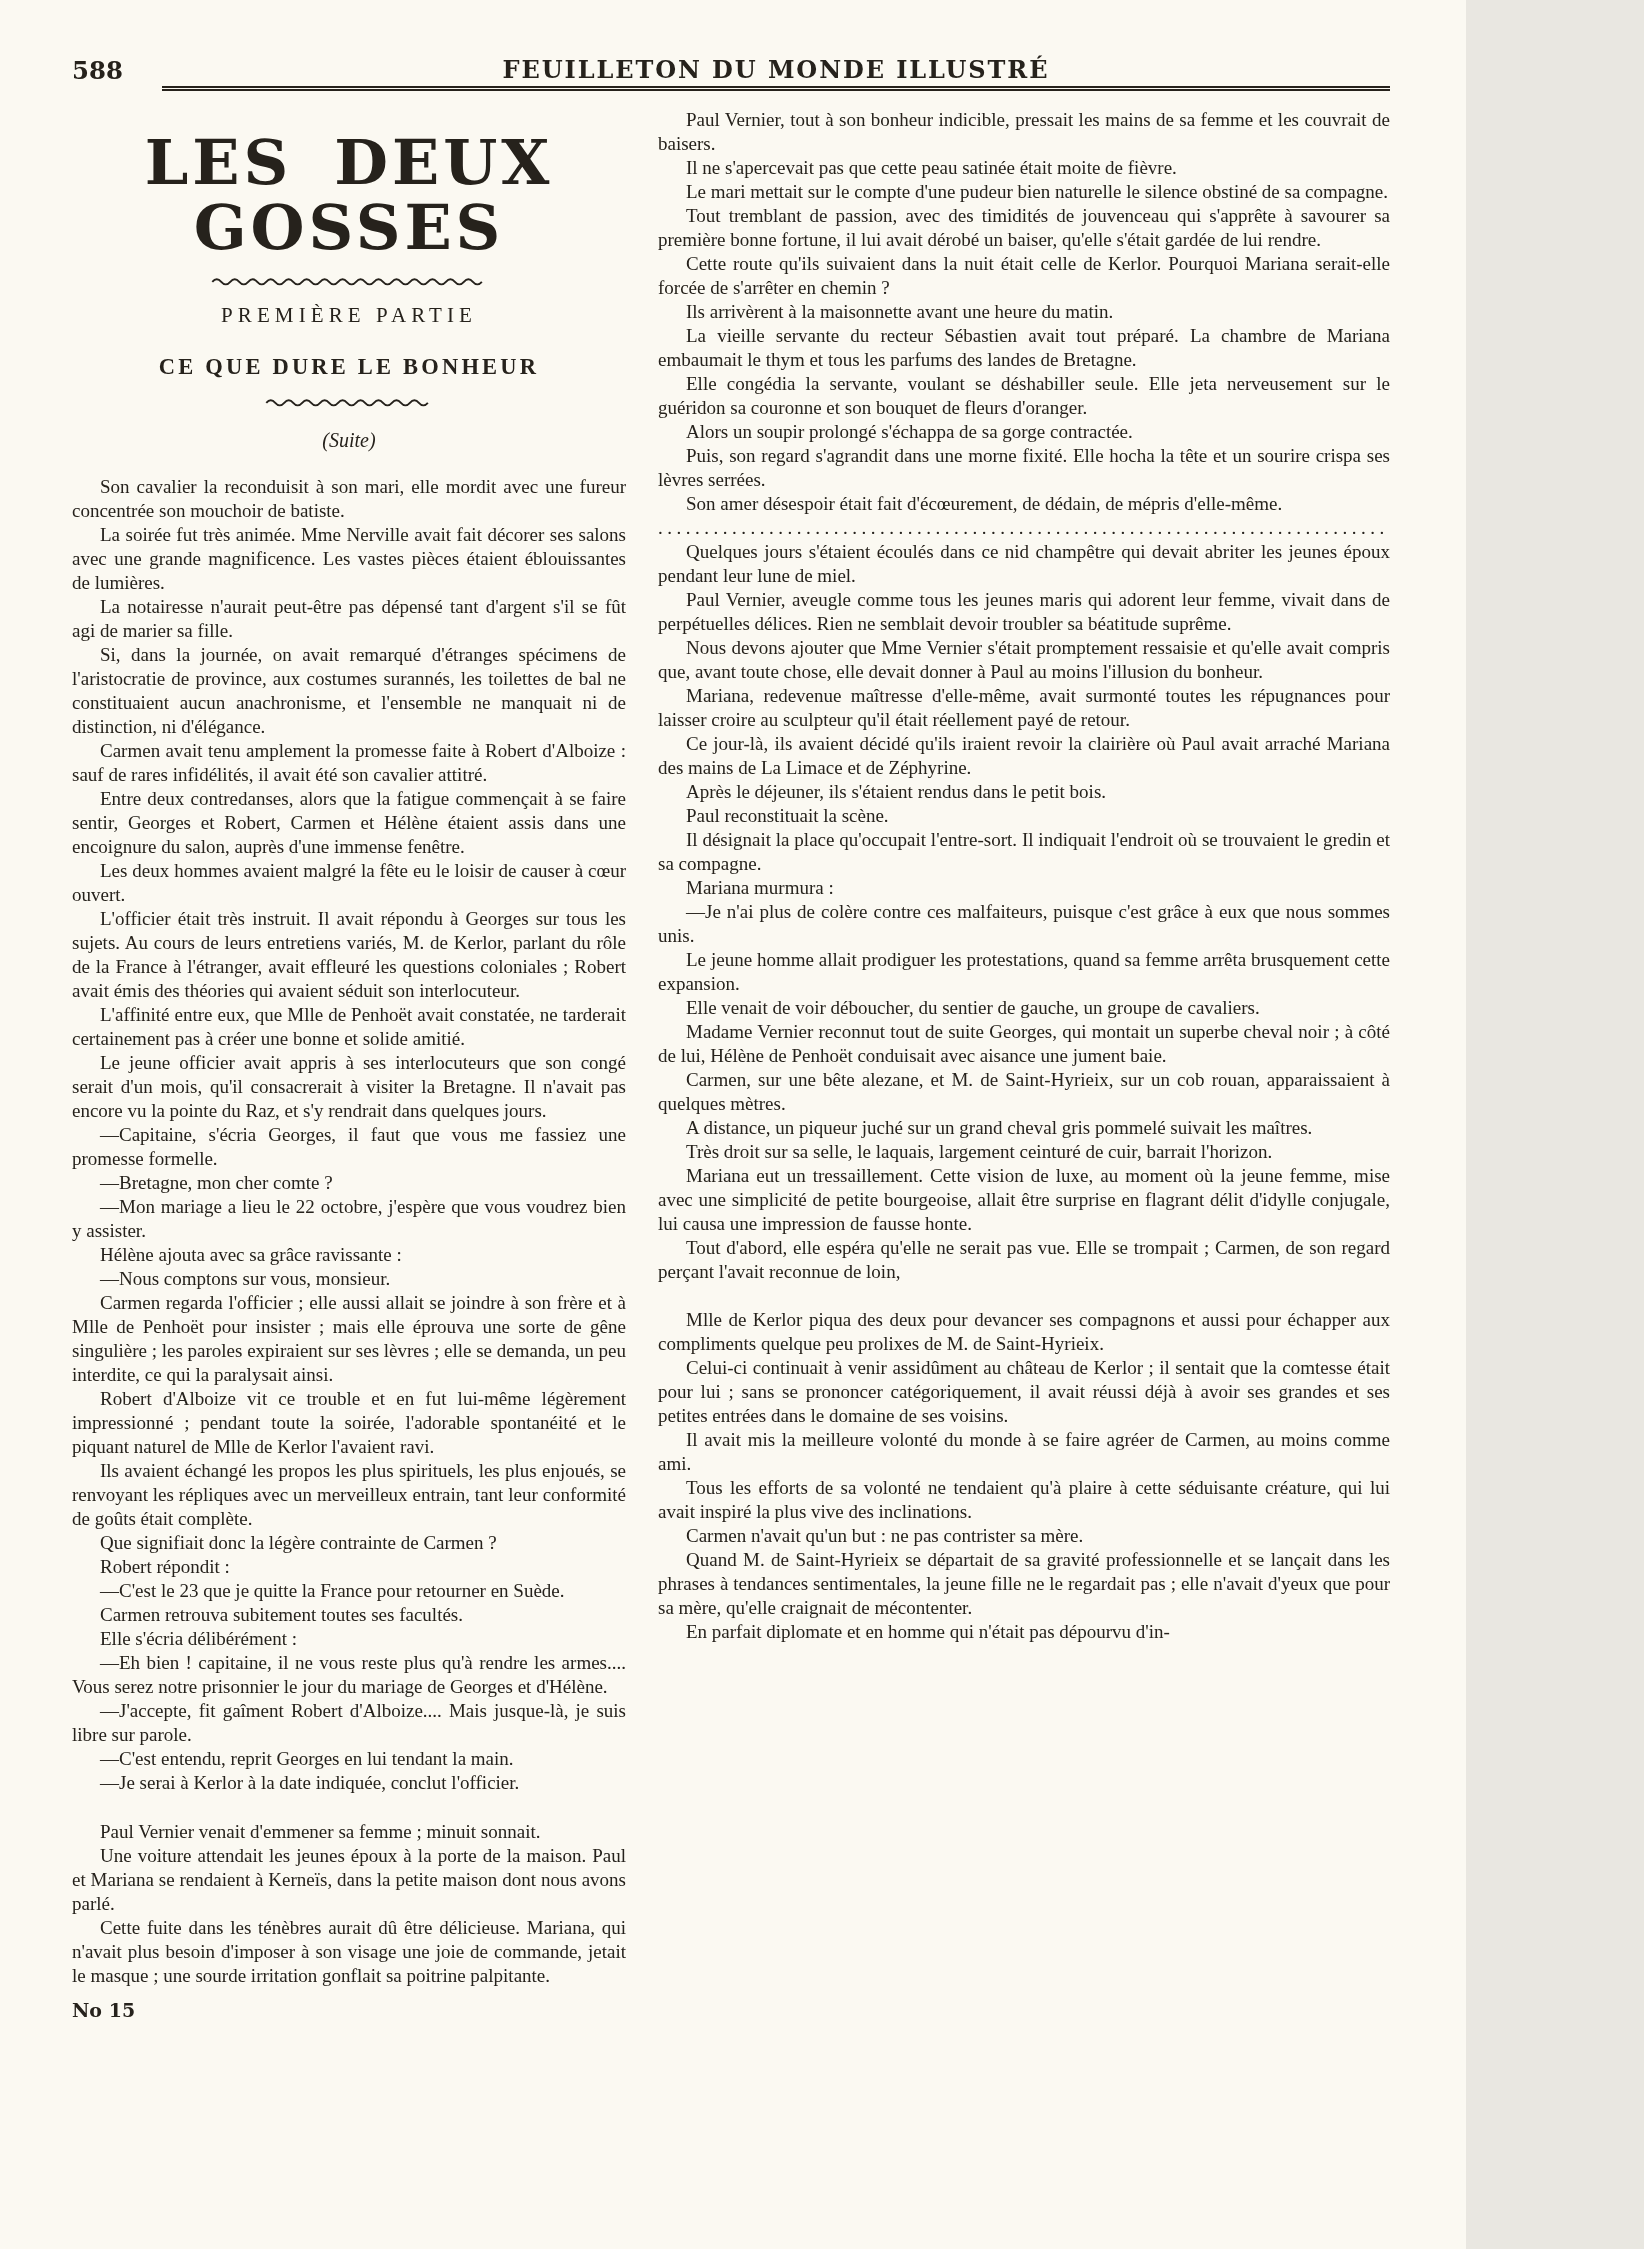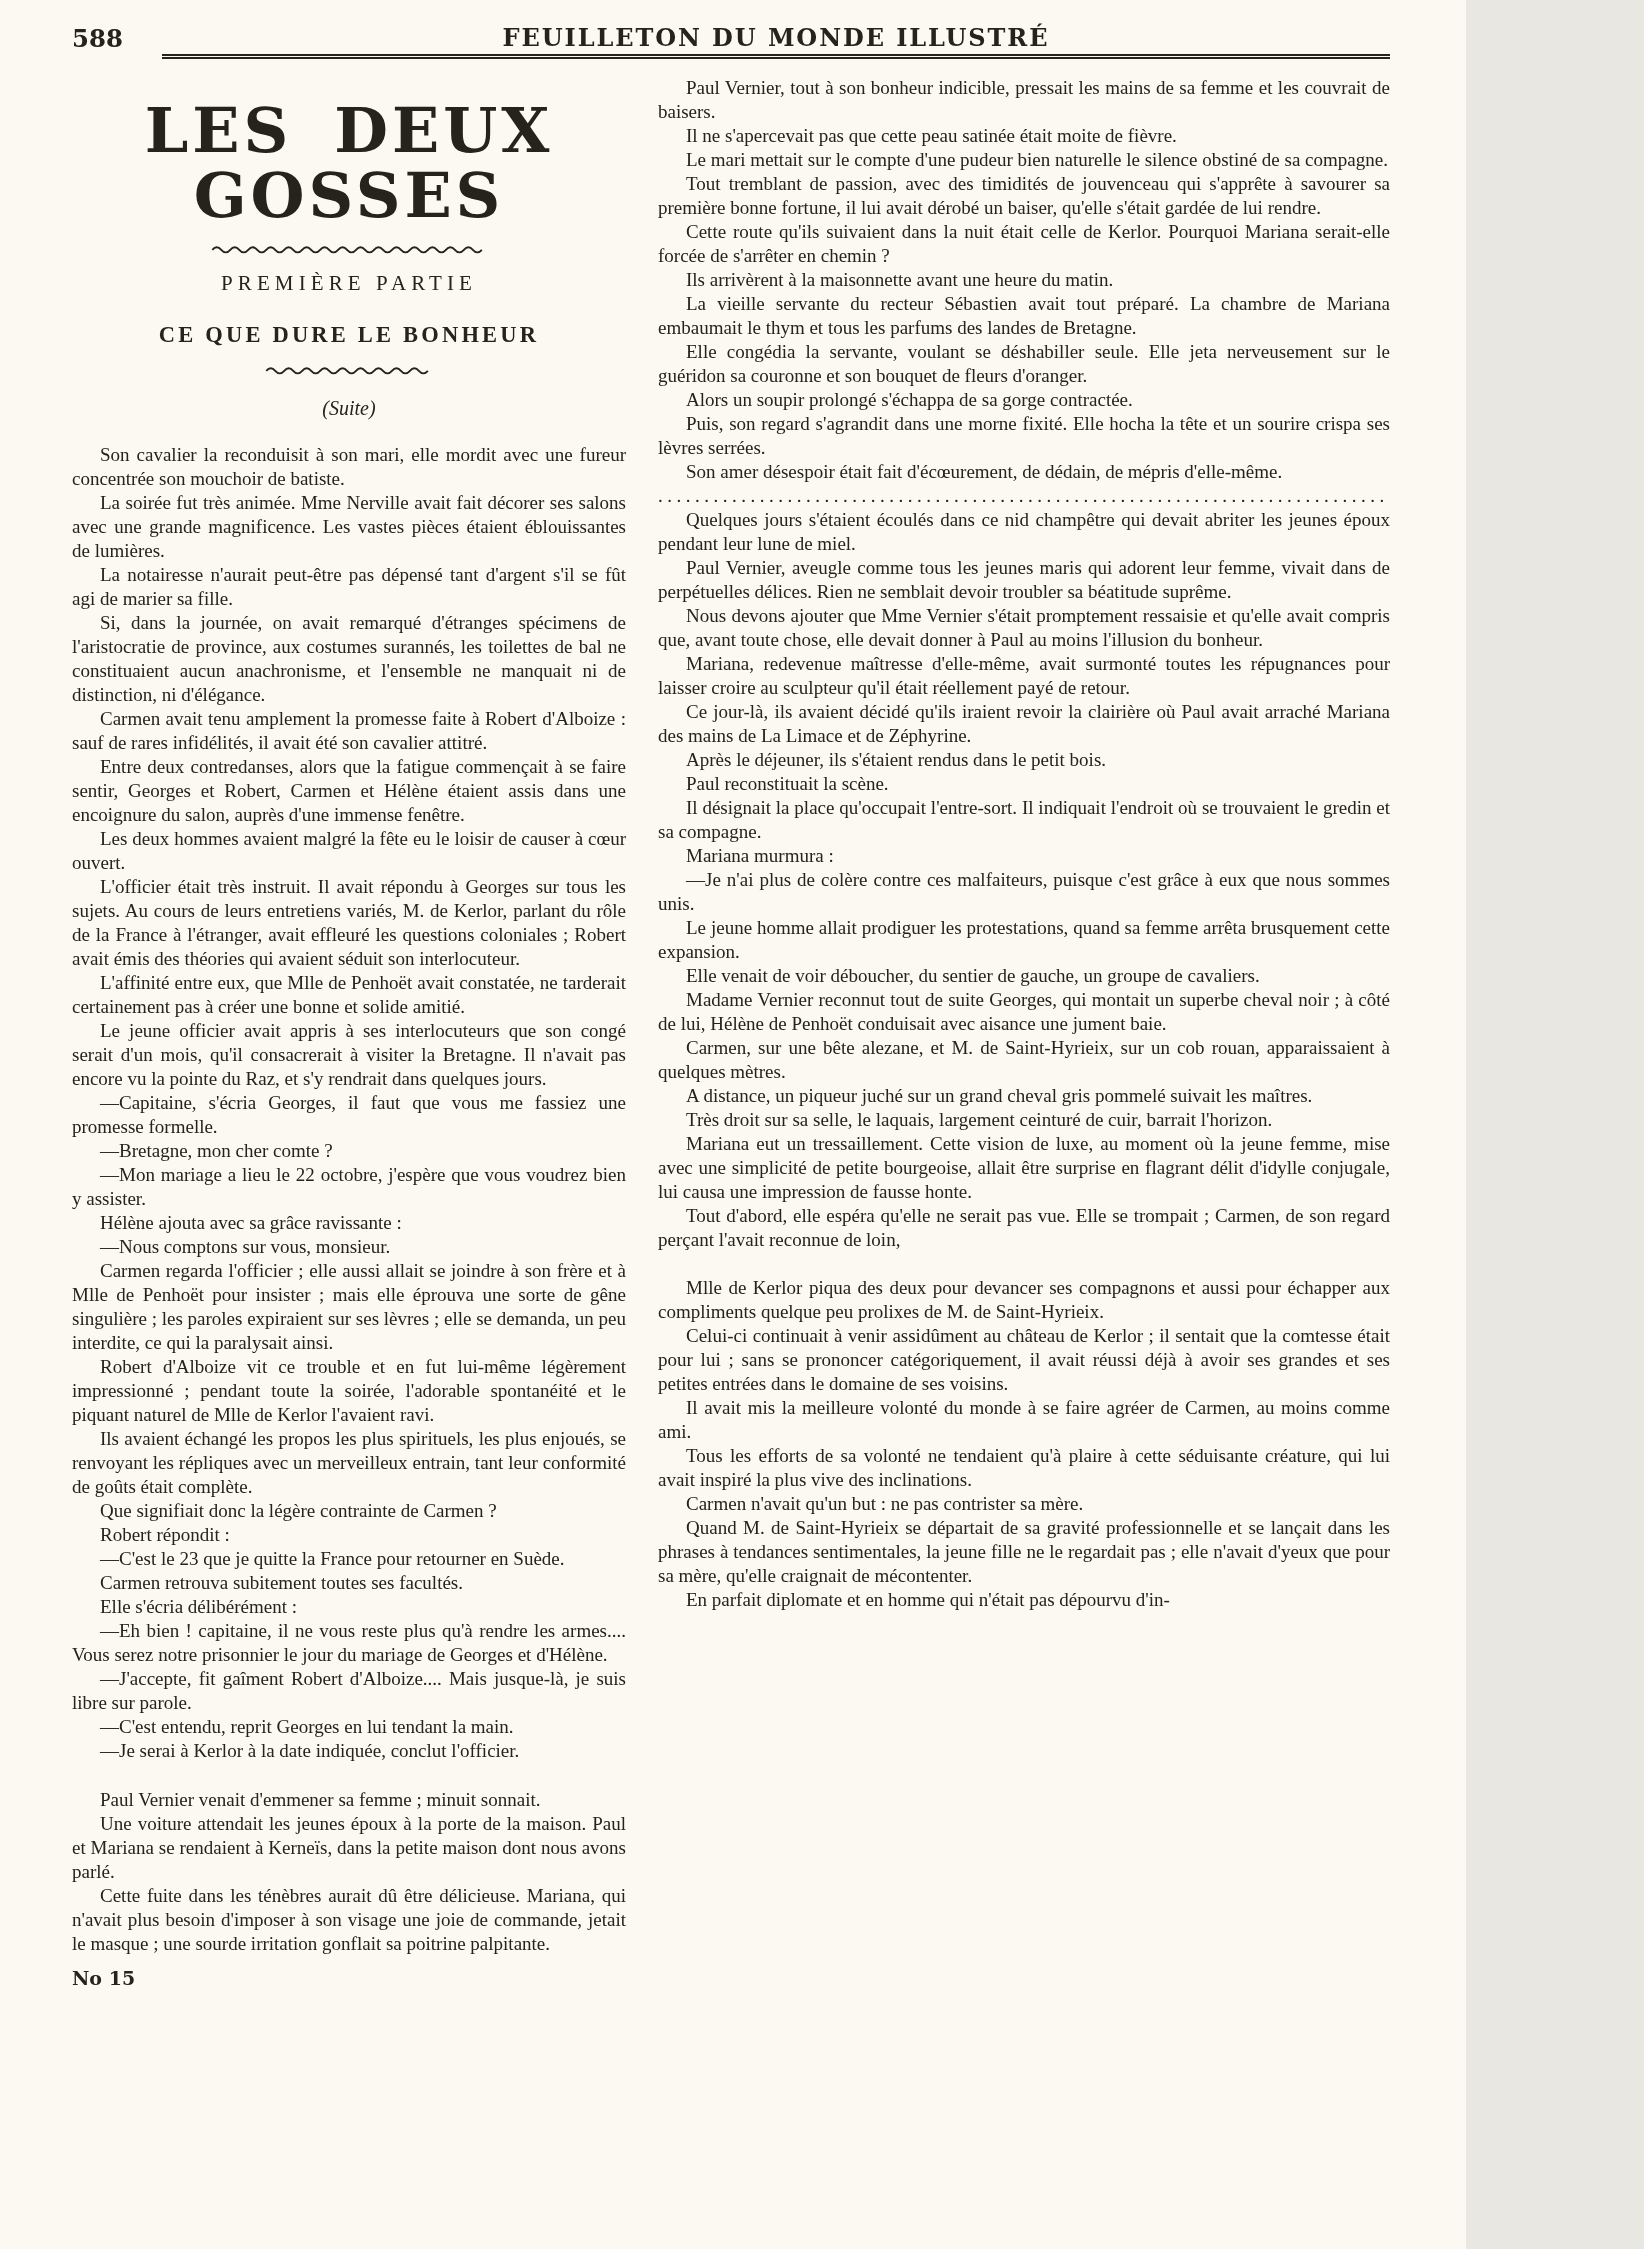--- a/index.html
+++ b/index.html
@@ -20,21 +20,21 @@
     width:90px; padding-bottom:7.7px;
     font-family:"DejaVu Serif", serif;
   }
   .masthead-wrap {
     flex:1; text-align:center;
     border-bottom:5.8px double #26221c;
     padding-bottom:3.9px;
   }
   .masthead {
     font-family:"DejaVu Serif", serif;
-    font-weight:bold; font-size:24px; letter-spacing:1.9px; line-height:1;
+    font-weight:bold; font-size:24px; letter-spacing:1.9px; line-height:1;margin-top:32px;
   }
   
   .columns { display:flex; gap:32px; margin-top:16.7px; }
   .col { width:732px; }
   
   .title-block { text-align:center; }
   .feuilleton-title {
     font-family:"DejaVu Serif", serif;
     font-weight:bold; font-size:62px; line-height:1.05;
     letter-spacing:3.9px; word-spacing:16.7px;

